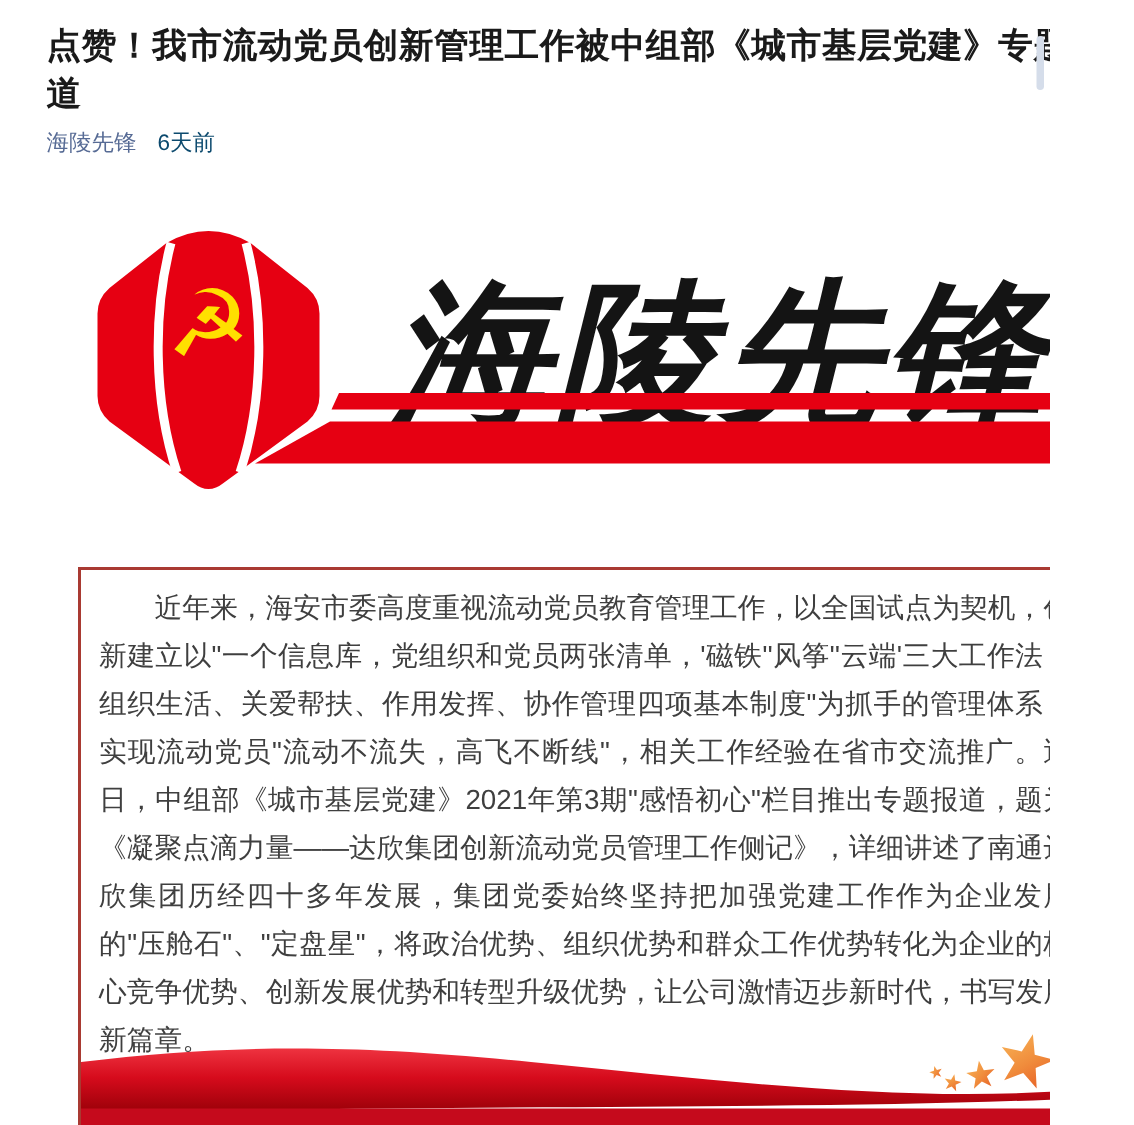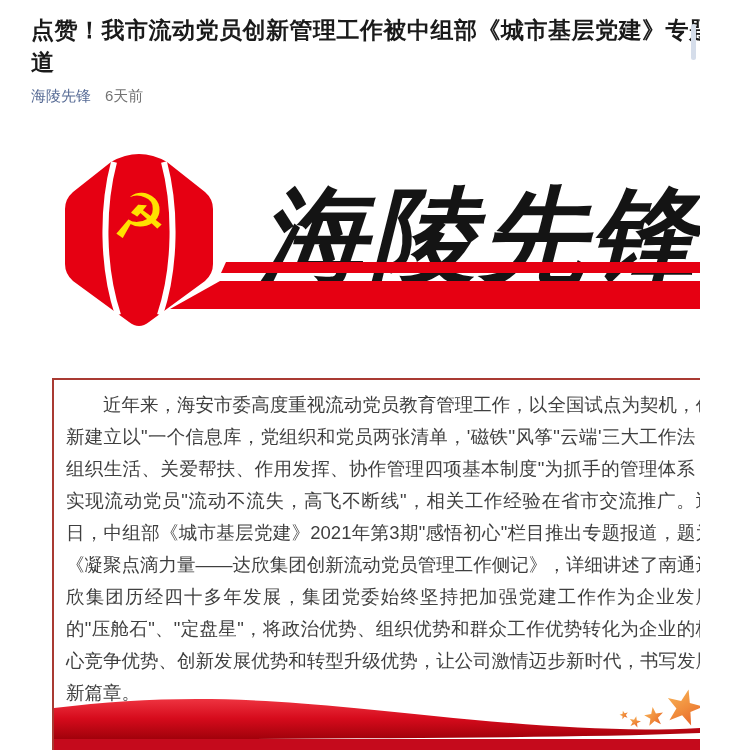--- a/index.html
+++ b/index.html
@@ -24,21 +24,21 @@
     letter-spacing: 0.5px;
   }
   .byline {
     position: absolute;
     top: 86px;
     left: 31px;
     font-size: 15px;
     line-height: 20px;
   }
   .byline .author { color: #576b95; margin-right: 14px; cursor: pointer; }
-  .byline .time { color: #737373; }
+  .byline .time { color: #0c4a6e; }
   .banner {
     position: absolute;
     top: 130px;
     left: 0;
     width: 756px;
     height: 240px;
     background: #ffffff;
   }
   .content-box {
     position: absolute;

